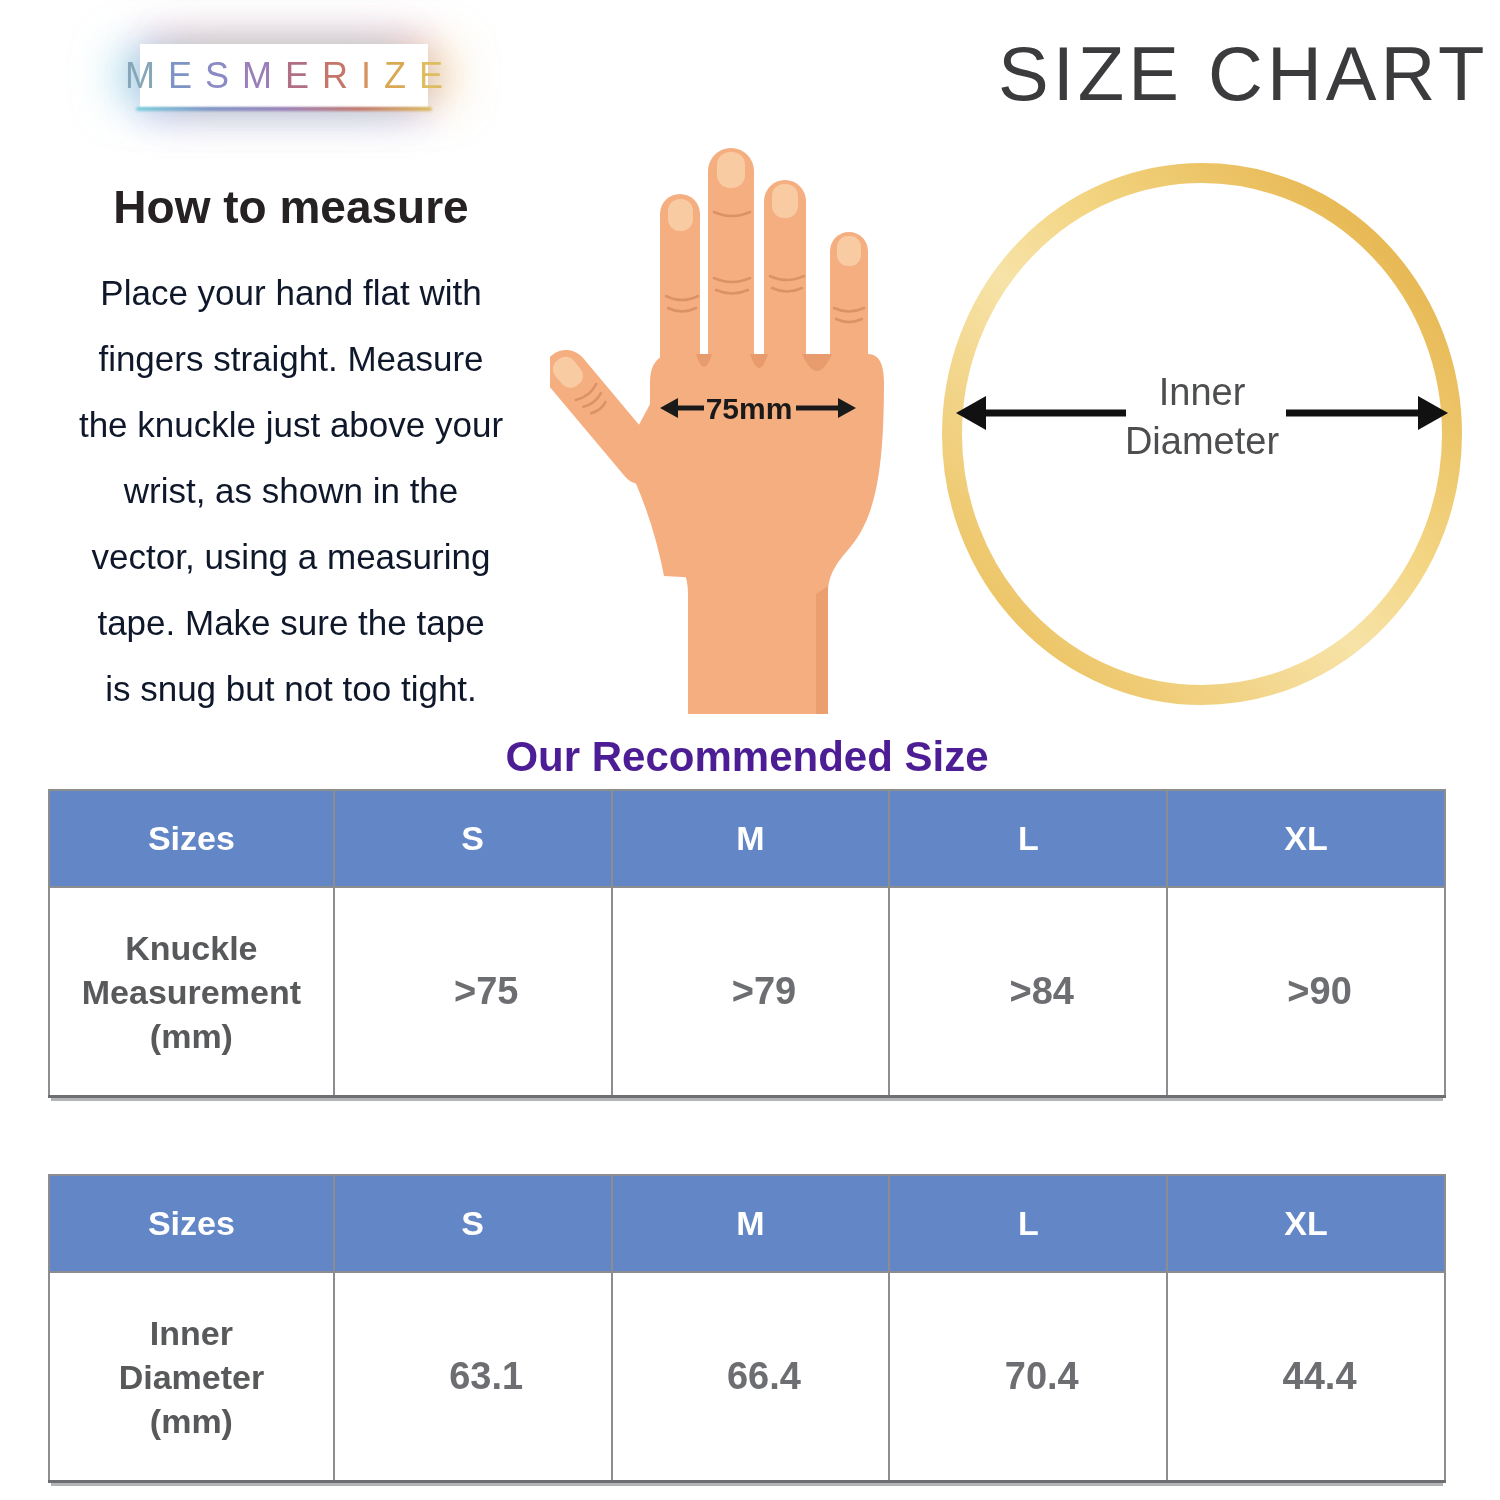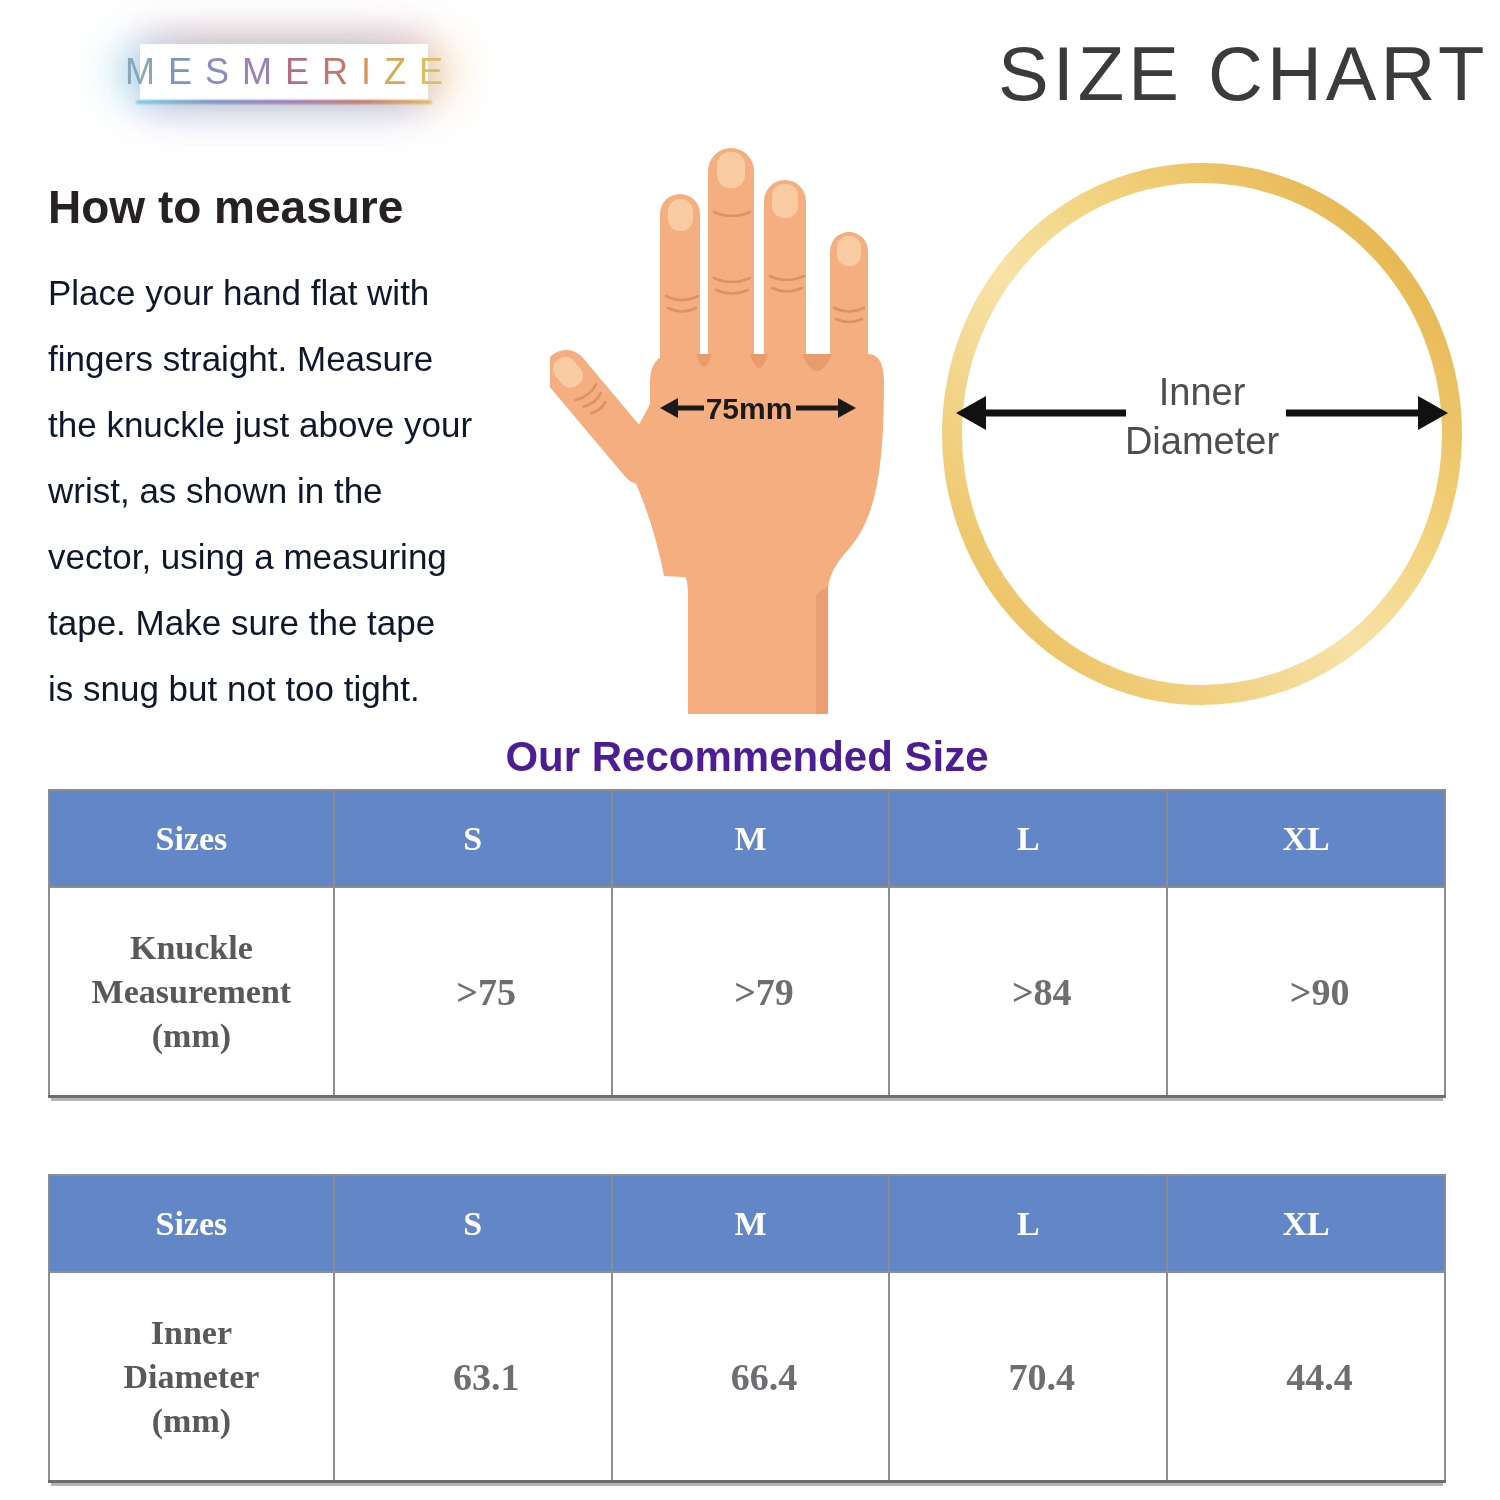--- a/index.html
+++ b/index.html
@@ -1,36 +1,36 @@
 <!DOCTYPE html>
 <html><head>
 <meta charset="utf-8">
 <style>
   html,body{margin:0;padding:0;background:#fff;}
   .canvas{position:relative;width:1500px;height:1500px;background:#ffffff;overflow:hidden;
           font-family:"Liberation Sans",sans-serif;}
 
   
-  .logo-box{position:absolute;left:140px;top:44px;width:288px;height:56px;background:#ffffff;
+  .logo-box{position:absolute;left:140px;top:44px;width:288px;height:63px;background:#ffffff;
     display:flex;align-items:center;justify-content:center;
     box-shadow:-28px 0 42px -4px rgba(125,205,225,.55),
                 28px 0 42px -4px rgba(235,185,105,.5),
                 0 -16px 34px -2px rgba(215,150,200,.4),
                 0 16px 34px -2px rgba(160,150,235,.4);}
   .logo-box::after{content:"";position:absolute;left:-4px;right:-4px;bottom:-4px;height:4px;
     background:linear-gradient(90deg,#7ED0DC,#7E94C6,#9A7FB9,#C4766B,#DCBD60);
     filter:blur(1px);border-radius:2px;}
   .logo-letters{font-size:36px;font-weight:300;letter-spacing:13px;text-indent:13px;white-space:nowrap;}
 
   
   .size-chart-title{position:absolute;left:998px;top:30px;width:470px;text-align:center;
     font-size:76px;font-weight:200;letter-spacing:4px;color:#3B3B3D;white-space:nowrap;}
 
   
-  .howto{position:absolute;left:48px;top:180px;width:486px;text-align:left;color:#2B282A;}
+  .howto{position:absolute;left:48px;top:180px;width:486px;text-align:center;color:#2B282A;}
   .howto h2{margin:0 0 26px 0;font-size:46px;font-weight:700;color:#262223;}
   .howto p{margin:0;font-size:35px;font-weight:300;line-height:66px;white-space:pre-line;color:#0f172a;}
 
   
   .hand{position:absolute;left:550px;top:142px;width:352px;height:572px;}
   .ring{position:absolute;left:940px;top:162px;width:522px;height:545px;}
   .svg-label{font-family:"Liberation Sans",sans-serif;}
 
   
   .section-heading{position:absolute;left:48px;width:1398px;text-align:center;
@@ -38,21 +38,21 @@
   .heading-recommended{top:733px;}
   .heading-diameter{top:1113px;}
 
   
   table.sizes-table{position:absolute;left:48px;width:1398px;border-collapse:collapse;
     table-layout:fixed;border:2px solid #77797C;border-bottom:3px solid #6D6E71;
     box-shadow:0 6px 0 -3px #B2B4B7;}
   .table-recommended{top:789px;}
   .table-diameter{top:1174px;}
   table.sizes-table col.c0{width:20.4%;}
-  table.sizes-table td{border:2px solid #8B8D90;text-align:center;vertical-align:middle;font-family:Liberation Serif, serif;}
+  table.sizes-table td{border:2px solid #8B8D90;text-align:center;vertical-align:middle;}
   table.sizes-table tr.head td{background:#6286C6;color:#ffffff;font-weight:700;font-size:34px;height:93px;}
   table.sizes-table tr.body td{background:#ffffff;height:205px;}
   table.sizes-table tr.body td.rowlabel{color:#58595B;font-weight:700;font-size:34px;
     line-height:44px;white-space:pre-line;}
   table.sizes-table tr.body td.val{color:#6D6E71;font-weight:700;font-size:38px;padding-left:28px;}
 </style>
 </head>
 <body>
 
 <div class="canvas">

